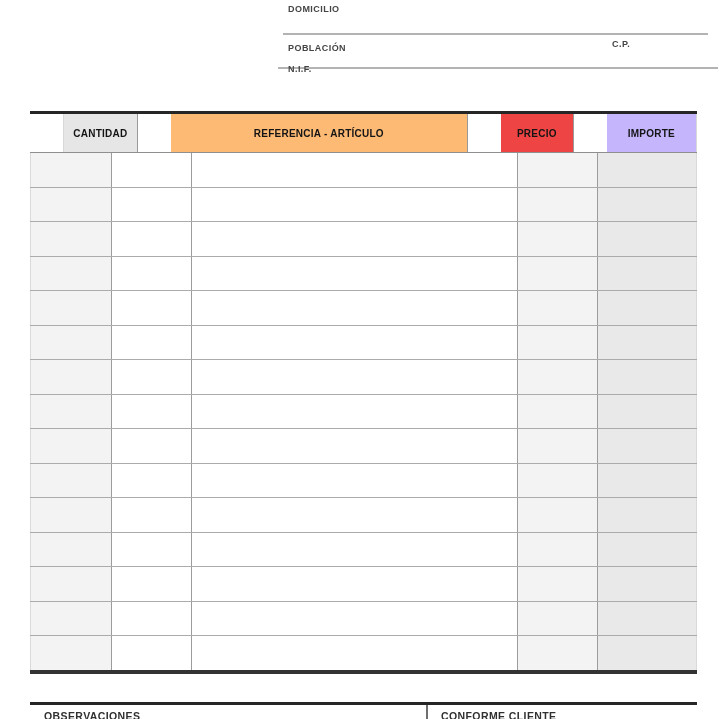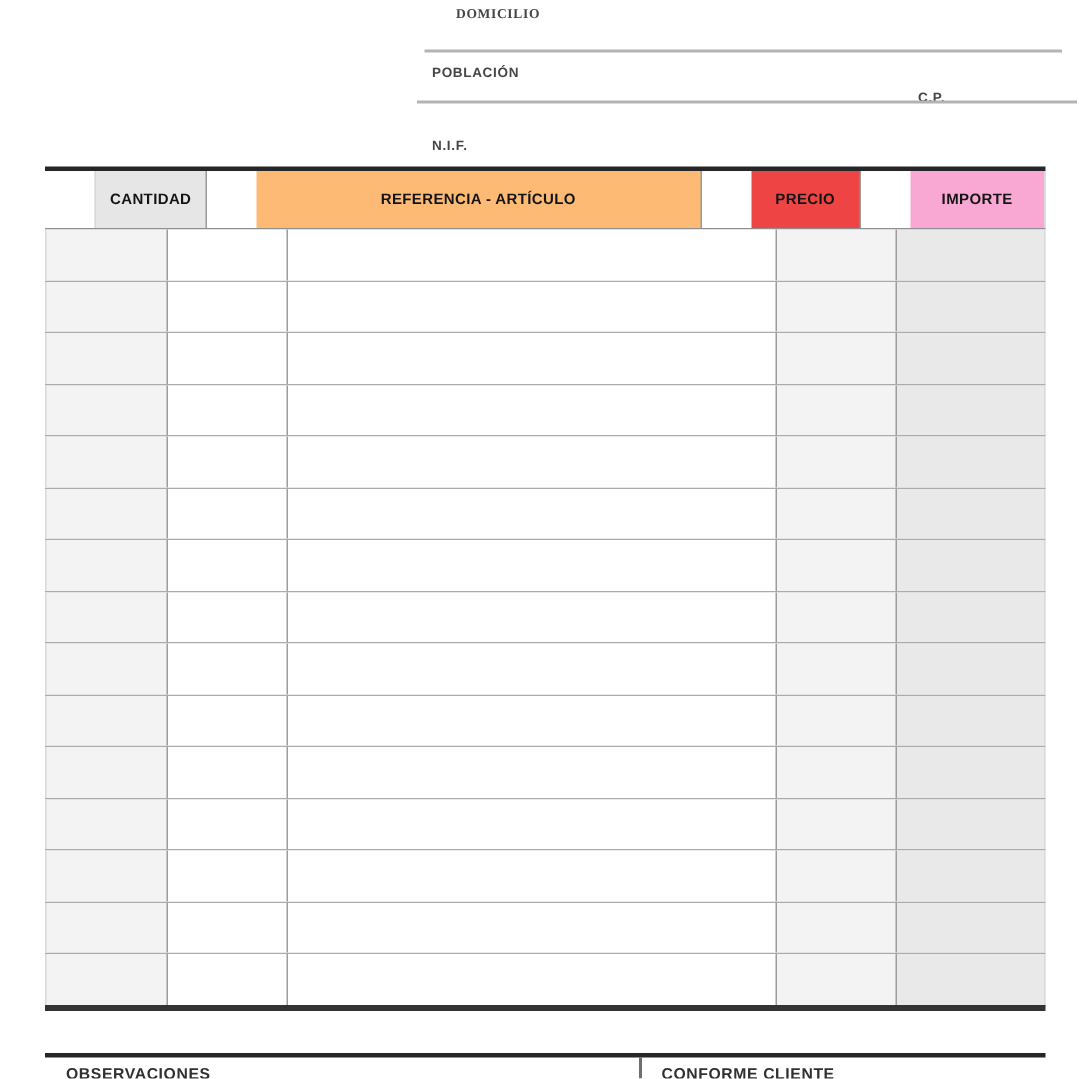--- a/index.html
+++ b/index.html
@@ -14,24 +14,24 @@
 
   
   .field-label {
     position:absolute;
     font-size:9px;
     font-weight:700;
     letter-spacing:0.45px;
     color:#454545;
     white-space:nowrap;
   }
-  .lbl-domicilio { left:304px; top:4px;font-family:Liberation Serif, serif; }
+  .lbl-domicilio { left:288px; top:4px; }
   .lbl-poblacion { left:288px; top:43px; }
-  .lbl-cp        { left:612px; top:60px;text-align:center; }
-  .lbl-nif       { left:288px; top:92px; }
+  .lbl-cp        { left:612px; top:39px;text-align:center; }
+  .lbl-nif       { left:288px; top:64px; }
 
   .field-line {
     position:absolute;
     height:2px;
     background:#b3b3b3;
   }
   .line-domicilio { left:283px; top:33px; width:425px; }
   .line-poblacion { left:278px; top:67px; width:440px; }
 
   
@@ -52,21 +52,21 @@
     letter-spacing:0.25px;
     box-sizing:border-box;
     border-right:1px solid #9a9a9a;
     white-space:nowrap;
     margin-left:33px;
   }
   .th.h0 { width:82px;  background:#e6e6e6; border-left:1px solid #d8d8d8; }
   .th.h1 { width:80px;  background:#fbfbfb; }
   .th.h2 { width:326px; background:#fdba74; }
   .th.h3 { width:80px;  background:#ef4444; }
-  .th.h4 { width:99px;  background:#f9a8d4; border-right:1px solid #d8d8d8; }
+  .th.h4 { width:99px;  background:#c4b5fd; border-right:1px solid #d8d8d8; }
 
   .tbody {
     position:absolute; left:30px; top:153px; width:667px;
   }
   .trow {
     display:flex;
     height:34.5px;
     border-bottom:1px solid #ababab;
     box-sizing:border-box;
   }

